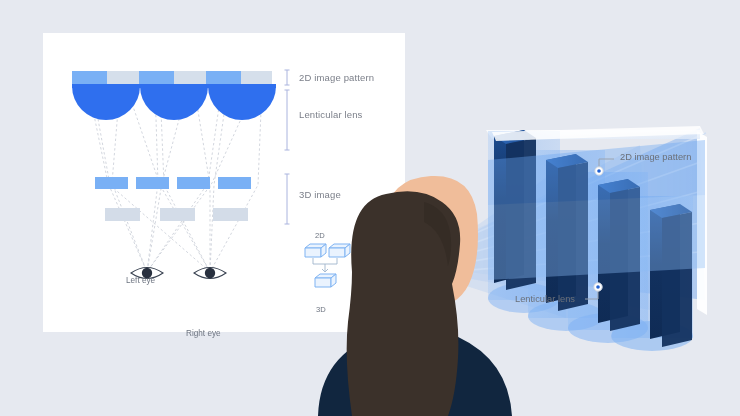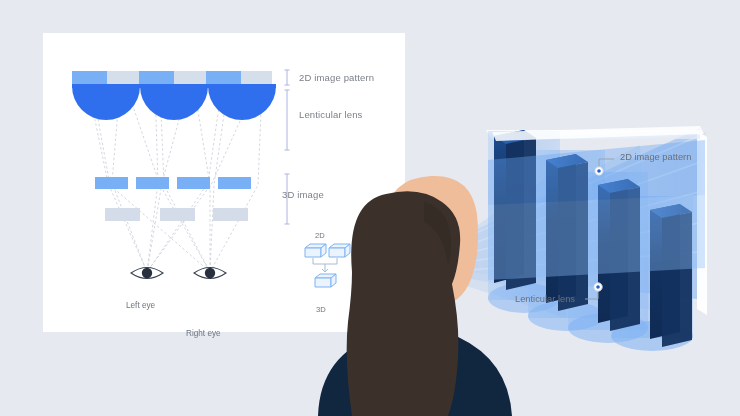--- a/index.html
+++ b/index.html
@@ -221,23 +221,23 @@
     <path d="M417 250 q-14 -5 -17 9 q-2 14 12 18 q9 2 11 -8 z" fill="#e7a883"></path>
     <path d="M409 258 q-5 1 -4 7 q1 6 6 6" fill="none" stroke="#d9946e" stroke-width="1.2"></path>
 
     <path d="M352 272 q-6 -70 34 -78 q34 -8 56 8 q20 14 18 42 q-2 26 -8 40
              q8 40 6 74 q-2 36 -10 58 h-96 q-8 -56 -4 -94 q4 -30 4 -50 z" fill="#3b312a"></path>
     <path d="M424 202 q22 6 26 30 q3 18 -2 34 q-4 -34 -24 -44 z" fill="#352c25"></path>
   </svg>
 
   <div class="lbl" style="left:299px;top:72px;">2D image pattern</div>
   <div class="lbl" style="left:299px;top:109px;">Lenticular lens</div>
-  <div class="lbl" style="left:282px;top:189px;">3D image</div>
-
-  <div class="eyelabel" style="left:126px;top:301px;">Left eye</div>
+  <div class="lbl" style="left:299px;top:189px;">3D image</div>
+
+  <div class="eyelabel" style="left:126px;top:276px;">Left eye</div>
   <div class="eyelabel" style="left:186px;top:287px;margin-top:42px;">Right eye</div>
 
   <div class="tiny" style="left:315px;top:231px;">2D</div>
   <div class="tiny" style="left:316px;top:291px;margin-top:14px;">3D</div>
 
   <div class="annot" style="left:620px;top:152px;">2D image pattern</div>
   <div class="annot" style="left:515px;top:294px;">Lenticular lens</div>
 
 </div>
 

